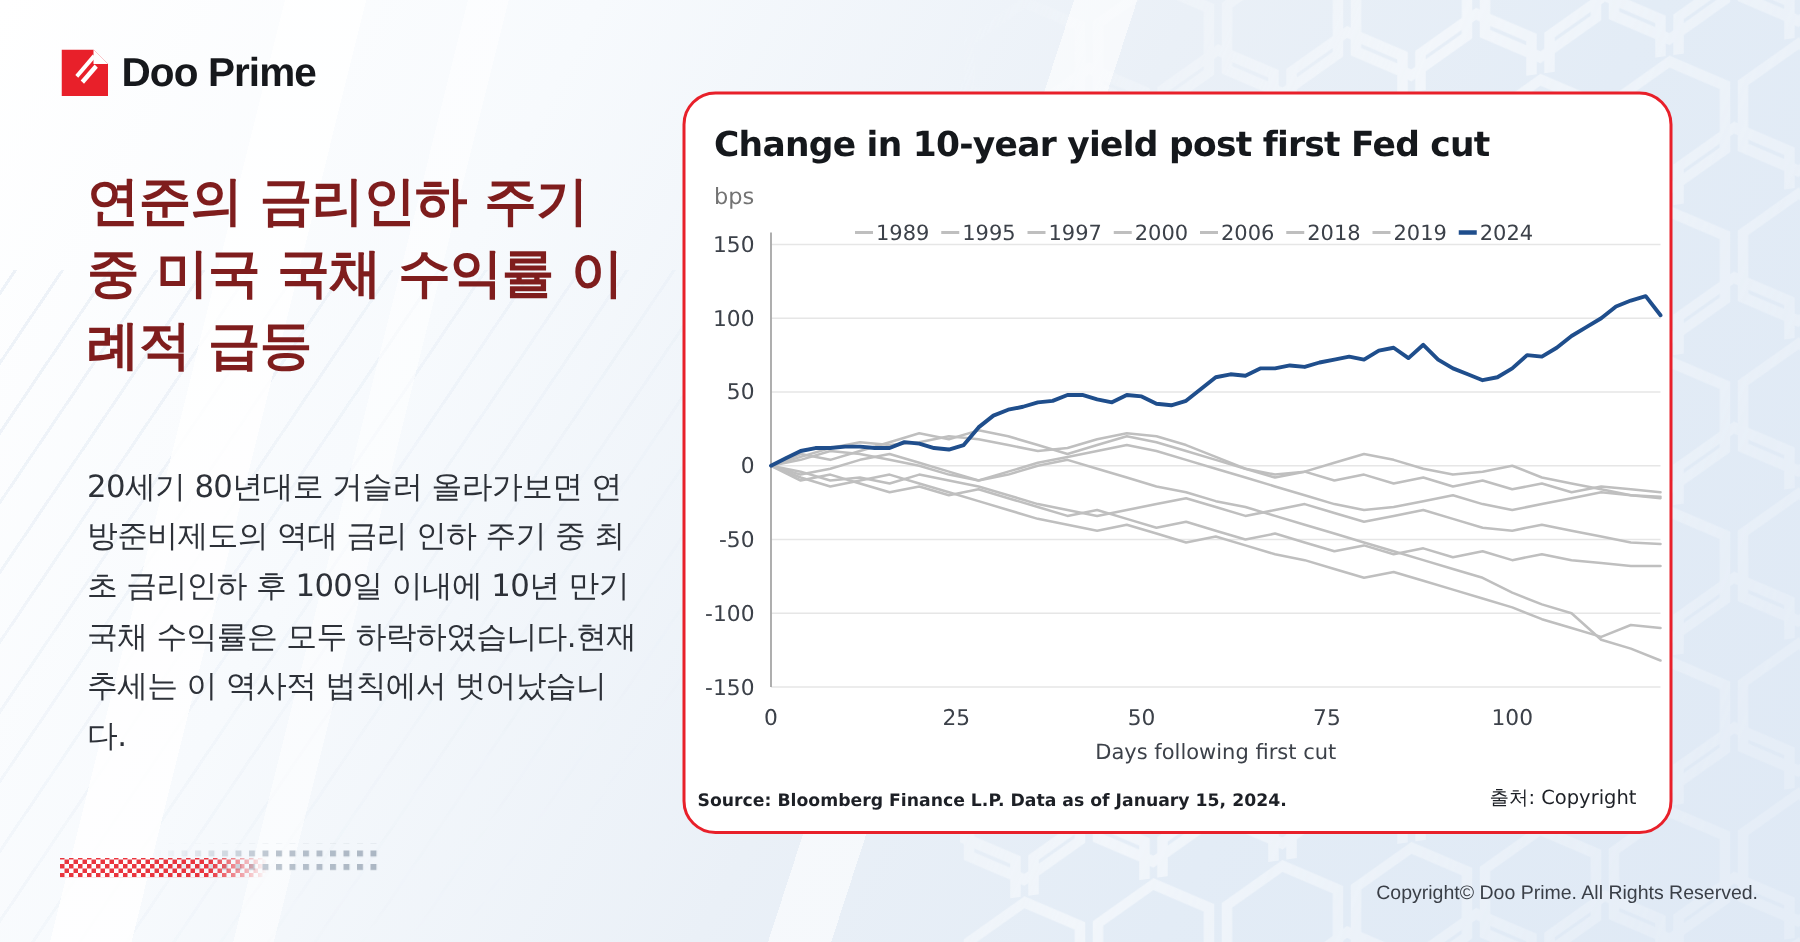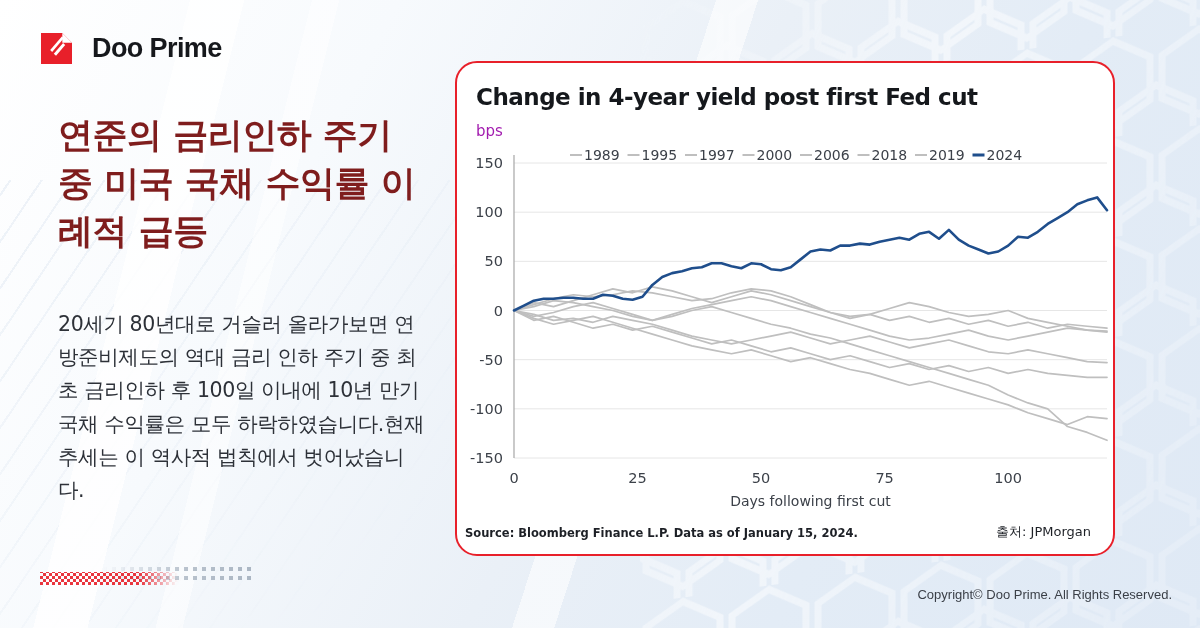--- a/index.html
+++ b/index.html
@@ -37,21 +37,21 @@
     opacity: .75;
     -webkit-mask-image: linear-gradient(to bottom right, rgba(0,0,0,.9), transparent 78%);
             mask-image: linear-gradient(to bottom right, rgba(0,0,0,.9), transparent 78%);
     pointer-events: none;
   }
 
   
   #left-col {
     position: absolute; left: 0; top: 0; width: 450px; height: 628px;
   }
-  #brand { position: absolute; left: 41px; top: 33px; display: flex; align-items: flex-start; gap: 20px; }
+  #brand { position: absolute; left: 41px; top: 33px; display: flex; align-items: flex-start; gap: 9px; }
   #brand-mark { width: 31px; height: 31px; display:block; }
   #brand-name {
     font-size: 27px; font-weight: 700; color: #16181c; letter-spacing: -0.6px;
     font-family: "Liberation Sans", sans-serif;
   }
 
   #headline {
     position: absolute; left: 58px; top: 112px; width: 380px;
     color: #7f1d1d;
     font-size: 35px; font-weight: 700; line-height: 1.37;
@@ -76,21 +76,21 @@
     overflow: hidden;
   }
   #chart-title {
     position: absolute; left: 19px; top: 21px;
     font-size: 23px; font-weight: 700; color: #15181c;
     letter-spacing: -0.5px;
     font-family: "DejaVu Sans", "Liberation Sans", sans-serif;
   }
   #chart-unit {
     position: absolute; left: 19px; top: 59px;
-    font-size: 15px; color: #a21caf; font-weight: 400;
+    font-size: 15px; color: #737373; font-weight: 400;
     font-family: "DejaVu Sans", "Liberation Sans", sans-serif;
   }
   #chart-svg { position: absolute; left: 0; top: 80px; }
   #chart-source {
     position: absolute; left: 8px; bottom: 14px;
     font-size: 11.5px; color: #1d2026; font-weight: 600;
     font-family: "DejaVu Sans", "Liberation Sans", sans-serif;
   }
   #chart-credit {
     position: absolute; right: 22px; bottom: 13px;
@@ -173,21 +173,21 @@
       <mask id="graymask">
           <rect x="62" y="4" width="153" height="20" fill="url(#grayfade)"></rect>
         </mask>
     </defs>
     <rect x="62" y="4" width="153" height="20" fill="url(#dotgray)" mask="url(#graymask)" opacity=".85"></rect>
     <rect x="0" y="14" width="138" height="13" fill="url(#checkred)" mask="url(#redmask)" opacity=".9"></rect>
   </svg>
 </div>
 
 <div id="chart-card">
-  <div id="chart-title">Change in 4-year yield post first Fed cut</div>
+  <div id="chart-title">Change in 10-year yield post first Fed cut</div>
   <div id="chart-unit">bps</div>
 
   <svg id="chart-svg" width="660" height="380" viewBox="0 0 660 380" aria-hidden="true">
       <line x1="57" y1="20" x2="650" y2="20" stroke="#e6e6e6" stroke-width="1"></line>
       <text x="46" y="25" text-anchor="end" font-size="14.5" class="axis-txt">150</text>
       <line x1="57" y1="69.16666666666666" x2="650" y2="69.16666666666666" stroke="#e6e6e6" stroke-width="1"></line>
       <text x="46" y="74.16666666666666" text-anchor="end" font-size="14.5" class="axis-txt">100</text>
       <line x1="57" y1="118.33333333333334" x2="650" y2="118.33333333333334" stroke="#e6e6e6" stroke-width="1"></line>
       <text x="46" y="123.33333333333334" text-anchor="end" font-size="14.5" class="axis-txt">50</text>
       <line x1="57" y1="167.5" x2="650" y2="167.5" stroke="#e6e6e6" stroke-width="1"></line>
@@ -225,16 +225,16 @@
       <text x="357" y="17" font-size="14" class="axis-txt" fill="#3c4149">2006</text>
       <line x1="400.5" y1="12" x2="412.5" y2="12" stroke="#bfbfbf" stroke-width="2"></line>
       <text x="414.5" y="17" font-size="14" class="axis-txt" fill="#3c4149">2018</text>
       <line x1="458" y1="12" x2="470" y2="12" stroke="#bfbfbf" stroke-width="2"></line>
       <text x="472" y="17" font-size="14" class="axis-txt" fill="#3c4149">2019</text>
       <line x1="515.5" y1="12" x2="527.5" y2="12" stroke="#1f4e8c" stroke-width="3"></line>
       <text x="529.5" y="17" font-size="14" class="axis-txt" fill="#3c4149">2024</text>
     </svg>
 
   <div id="chart-source">Source: Bloomberg Finance L.P. Data as of January 15, 2024.</div>
-  <div id="chart-credit">출처:  JPMorgan</div>
+  <div id="chart-credit">출처:  Copyright</div>
 </div>
 
 <div id="copyright">Copyright© Doo Prime. All Rights Reserved.</div>
 
 </body></html>

